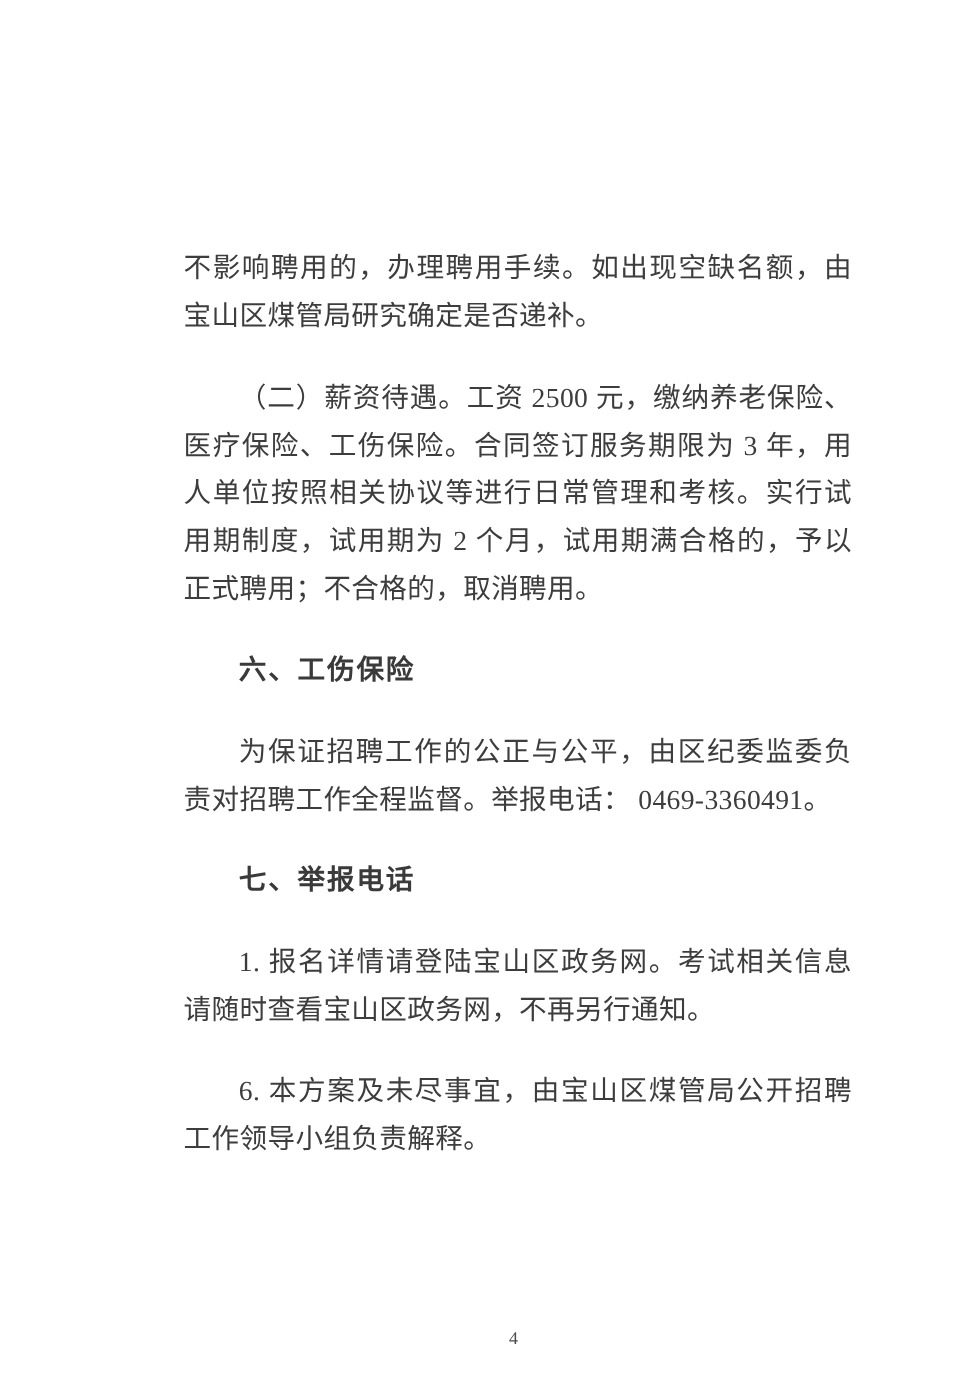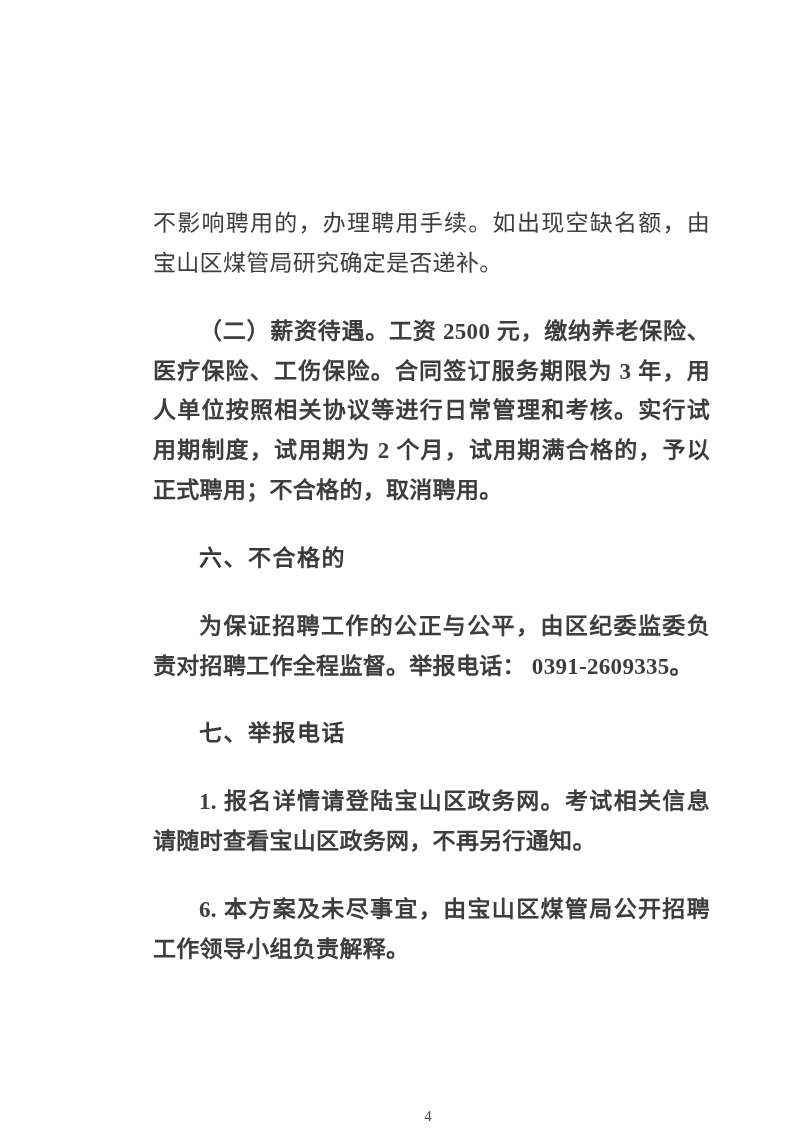--- a/index.html
+++ b/index.html
@@ -21,21 +21,21 @@
     color: var(--text-color, #3d3d3d);
     font-size: 23px;
     line-height: 39.85px;
   }
   .doc-body p {
     text-align: justify;
     text-align-last: left;
     text-justify: inter-character;
     letter-spacing: 0.3px;
   }
-  .doc-body p.indent { text-indent: 2em; font-weight: bold; }
+  .doc-body p.indent { text-indent: 2em; }
   .doc-body p.heading {
     font-family: "Liberation Sans", "DejaVu Sans", sans-serif;
     font-weight: bold;
     color: var(--heading-color, #3a3a3a);
     text-indent: 2em;
     letter-spacing: 1.5px;
   }
   .page-number {
     position: absolute;
     left: 0;
@@ -47,20 +47,20 @@
     font-family: "Liberation Serif", "DejaVu Serif", serif;
   }
 </style>
 </head>
 <body>
 
 <div class="page">
   <div class="doc-body" id="doc-body">
       <p class="">不影响聘用的，办理聘用手续。如出现空缺名额，由宝山区煤管局研究确定是否递补。</p>
       <p class="indent">（二）薪资待遇。工资 2500 元，缴纳养老保险、医疗保险、工伤保险。合同签订服务期限为 3 年，用人单位按照相关协议等进行日常管理和考核。实行试用期制度，试用期为 2 个月，试用期满合格的，予以正式聘用；不合格的，取消聘用。</p>
-      <p class="heading">六、不合格的</p>
-      <p class="indent">为保证招聘工作的公正与公平，由区纪委监委负责对招聘工作全程监督。举报电话： 0391-2609335。</p>
+      <p class="heading">六、工伤保险</p>
+      <p class="indent">为保证招聘工作的公正与公平，由区纪委监委负责对招聘工作全程监督。举报电话： 0469-3360491。</p>
       <p class="heading">七、举报电话</p>
       <p class="indent">1. 报名详情请登陆宝山区政务网。考试相关信息请随时查看宝山区政务网，不再另行通知。</p>
       <p class="indent">6. 本方案及未尽事宜，由宝山区煤管局公开招聘工作领导小组负责解释。</p>
     </div>
   <div class="page-number">4</div>
 </div>
 
 </body></html>

